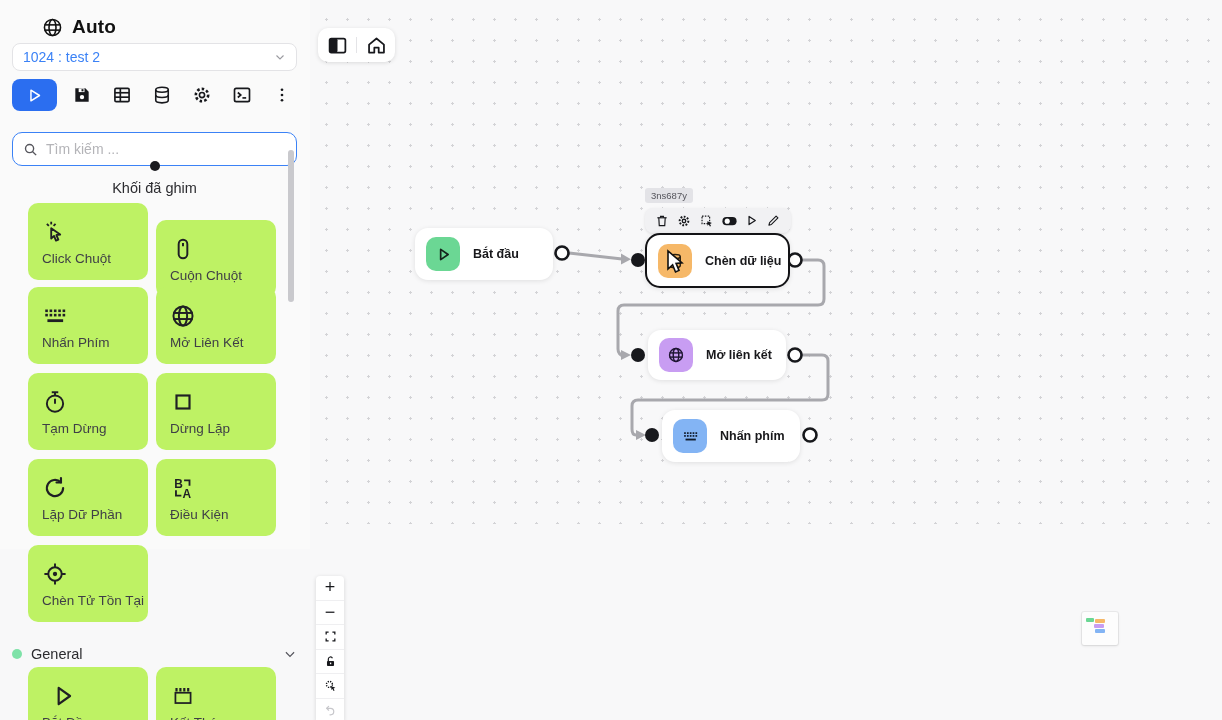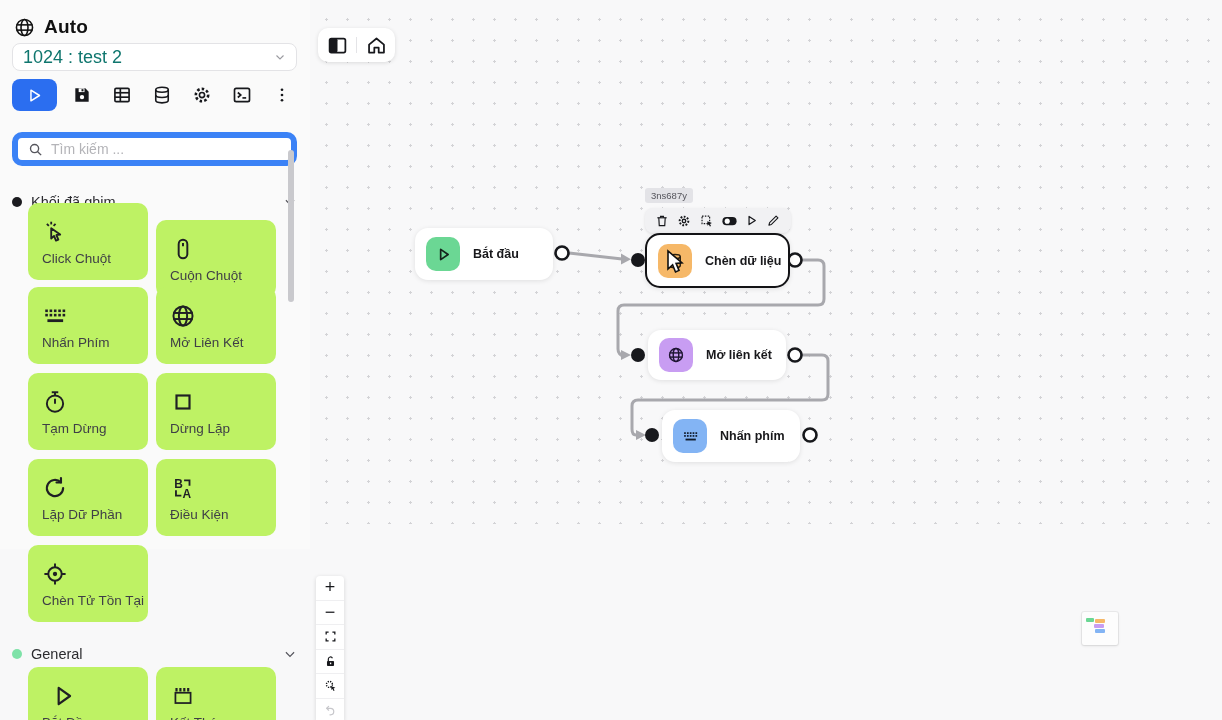--- a/index.html
+++ b/index.html
@@ -1,28 +1,28 @@
 <!DOCTYPE html>
 <html><head>
 <meta charset="utf-8">
 <style>
   * { margin:0; padding:0; box-sizing:border-box; }
   html,body { width:1222px; height:720px; overflow:hidden; font-family:"Liberation Sans",sans-serif; background:#f8f8f9; }
   .app { position:relative; width:1222px; height:720px; }
 
   
-  .sidebar { position:absolute; left:0; top:0; width:310px; height:549px; background:#fafafa; z-index:5; }
+  .sidebar { position:absolute; left:0; top:0; width:310px; height:549px; background:#fafafa; z-index:5;padding-left:28px; }
   .brand { display:flex; align-items:center; gap:9px; padding:16px 14px 8px 14px; }
   .brand-title { font-size:19px; font-weight:bold; color:#111; letter-spacing:.2px; }
   .wf-select { position:absolute; left:12px; top:43px; width:285px; height:28px; background:#fff; border:1px solid #e3e3e6; border-radius:8px; display:flex; align-items:center; padding:0 10px; cursor:pointer; }
-  .wf-select-value { font-size:18px; color:#0f766e; flex:1; }
+  .wf-select-value { font-size:14px; color:#3b82f6; flex:1; }
   .tool-row { position:absolute; left:12px; top:78px; width:285px; height:34px; display:flex; align-items:center; justify-content:space-between; }
   .tool-btn { width:30px; height:30px; display:flex; align-items:center; justify-content:center; border-radius:8px; cursor:pointer; }
   .tool-btn.active { width:45px; height:32px; }
-  .search-box { position:absolute; left:12px; top:132px; width:285px; height:34px; background:#fff; border:6px solid #3b82f6; border-radius:10px; display:flex; align-items:center; padding:0 10px; gap:8px; }
+  .search-box { position:absolute; left:12px; top:132px; width:285px; height:34px; background:#fff; border:1px solid #3b82f6; border-radius:10px; display:flex; align-items:center; padding:0 10px; gap:8px; }
   .search-box input { border:none; outline:none; font-size:14px; color:#333; width:220px; background:transparent; font-family:"Liberation Sans",sans-serif; }
   .search-box input::placeholder { color:#b4b4b8; }
   .section-head { position:absolute; left:12px; width:285px; height:22px; display:flex; align-items:center; gap:9px; cursor:pointer; }
   .section-dot { width:10px; height:10px; border-radius:50%; flex:none; }
   .section-label { font-size:14.5px; color:#2c2c30; flex:1; }
   .chev { color:#7a7a80; }
   .card { position:absolute; width:120px; height:77px; background:#bef264; border-radius:10px; cursor:grab; }
   .card .cicon { position:absolute; left:14px; top:16px; }
   .card .clabel { position:absolute; left:14px; top:48px; font-size:13.5px; color:#3f3f46; white-space:nowrap; }
   .scrollthumb { position:absolute; left:288px; top:150px; width:6px; height:152px; background:#c9c9cd; border-radius:3px; }
@@ -129,21 +129,21 @@
     </div>
 
     <div class="search-box">
       <svg width="15" height="15" viewBox="0 0 24 24" fill="none" stroke="#55555c" stroke-width="2.2">
           <circle cx="10.5" cy="10.5" r="6.5"></circle>
           <line x1="15.5" y1="15.5" x2="21" y2="21"></line>
         </svg>
       <input type="text" placeholder="Tìm kiếm ..." style="">
     </div>
 
-    <div class="section-head" style="top:191px;">
+    <div class="section-head" style="top:161px;flex-direction:column;">
       <span class="section-dot" style="background-color: rgb(27, 27, 31);"></span>
       <span class="section-label">Khối đã ghim</span>
       <svg class="chev" width="14" height="14" viewBox="0 0 24 24" fill="none" stroke="#55555c" stroke-width="2">
           <polyline points="5 9 12 16 19 9"></polyline>
         </svg>
     </div>
 
     <div class="card" style="left:28px; top:203px;">
       <svg class="cicon" width="26" height="26" viewBox="0 0 24 24" fill="none" stroke="#1f1f24" stroke-width="1.7" stroke-linejoin="round">
           <line x1="8.5" y1="2.5" x2="8.5" y2="5"></line>

